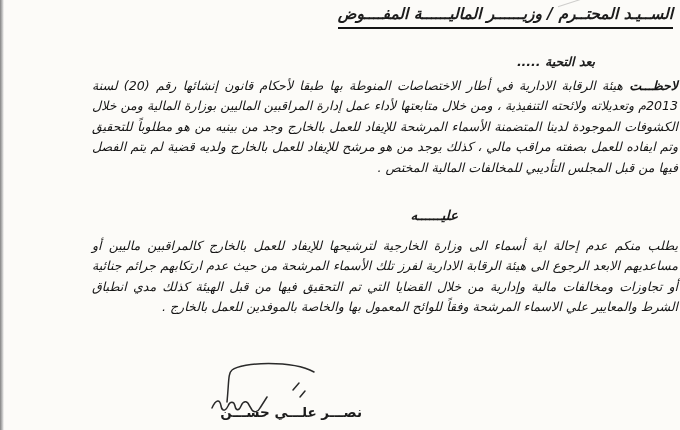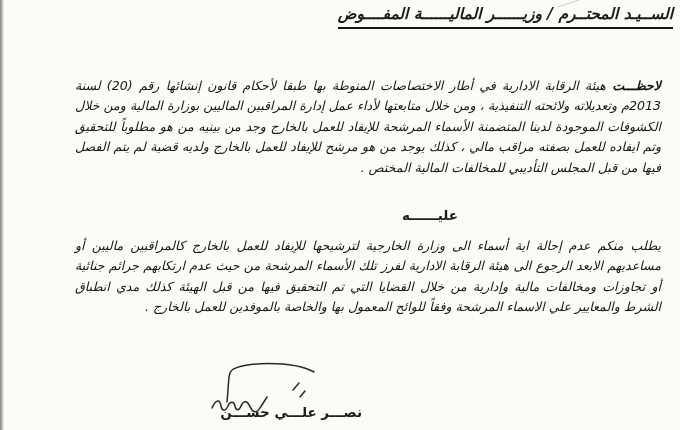--- a/index.html
+++ b/index.html
@@ -29,32 +29,32 @@
     letter-spacing:.2px;
     padding-bottom:4px;
     border-bottom:2px solid #151515;
     white-space:nowrap;
   }
   .salutation {
     position:absolute; top:54px; right:85px;
     font-size:12.5px; font-weight:bold; font-style:italic;
   }
   .body-par {
-    position:absolute; right:19px; width:586px;
+    position:absolute; right:2px; width:586px;
     font-size:12.6px; line-height:20.4px;
     font-style:italic;
     text-align:justify;
     color:#161616;
   }
   .par1 { top:76px; }
   .par2 { top:236px; }
   .lead-word { font-weight:bold; letter-spacing:.3px; }
   .section-heading {
     position:absolute; top:207px; right:222px;
-    font-size:13.5px; font-weight:bold; 
+    font-size:13.5px; font-weight:bold; font-style:italic;
     white-space:nowrap;
     text-align:right;
   }
   .closing {
     position:absolute; top:366px; right:258px;
     font-size:13.5px; font-weight:bold; font-style:italic;
     white-space:nowrap;
   }
   .signatory {
     position:absolute; top:404px; right:318px;
@@ -72,20 +72,21 @@
 </head>
 <body>
 
 <div class="page">
 
   <div class="scan-edge"></div>
   <div class="smudge"></div>
 
   <div class="recipient">الســيـد المحتــرم / وزيــــــر الماليــــــة المفــــوض</div>
 
+  <div class="salutation">بعد التحية .....</div>
 
   <p class="body-par par1"><span class="lead-word">لاحظـــت</span><span> هيئة الرقابة الادارية في أطار الاختصاصات المنوطة بها طبقا لأحكام قانون إنشائها رقم (20) لسنة 2013م وتعديلاته ولائحته التنفيذية ، ومن خلال متابعتها لأداء عمل إدارة المراقبين الماليين بوزارة المالية ومن خلال الكشوفات الموجودة لدينا المتضمنة الأسماء المرشحة للإيفاد للعمل بالخارج وجد من بينيه من هو مطلوباً للتحقيق وتم ايفاده للعمل بصفته مراقب مالي ، كذلك يوجد من هو مرشح للإيفاد للعمل بالخارج ولديه قضية لم يتم الفصل فيها من قبل المجلس التأديبي للمخالفات المالية المختص .</span></p>
 
   <div class="section-heading">عليــــــه</div>
 
   <p class="body-par par2">يطلب منكم عدم إحالة اية أسماء الى وزارة الخارجية لترشيحها للإيفاد للعمل بالخارج كالمراقبين ماليين أو مساعديهم الابعد الرجوع الى هيئة الرقابة الادارية لفرز تلك الأسماء المرشحة من حيث عدم ارتكابهم جرائم جنائية أو تجاوزات ومخالفات مالية وإدارية من خلال القضايا التي تم التحقيق فيها من قبل الهيئة كذلك مدي انطباق الشرط والمعايير علي الاسماء المرشحة وفقاً للوائح المعمول بها والخاصة بالموفدين للعمل بالخارج .</p>
 
 
   <svg class="signature-svg" viewBox="0 0 132 66" aria-hidden="true">
     <path d="M118,16 C96,4 46,6 36,14 C32,17 33,26 31,46"></path>

